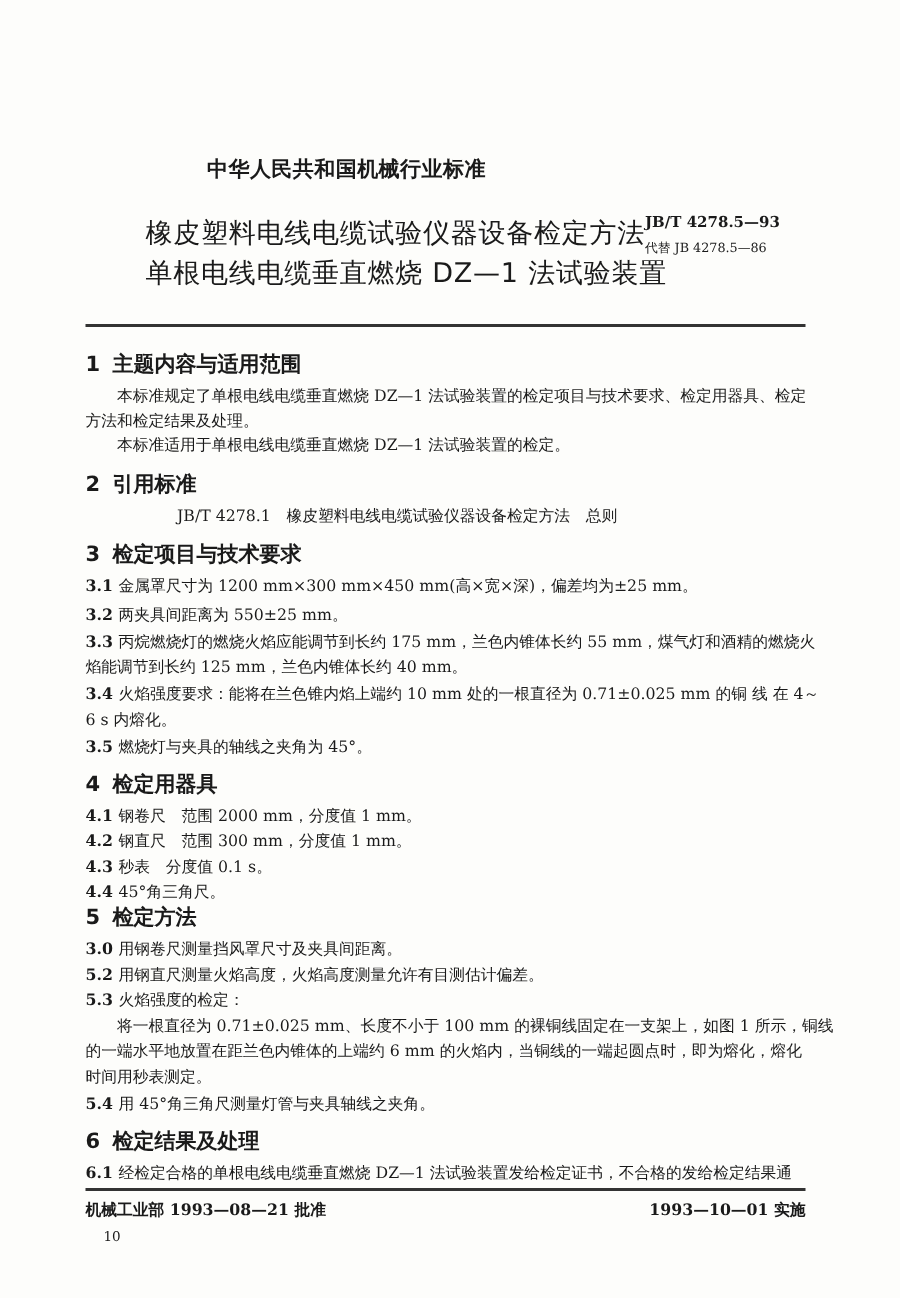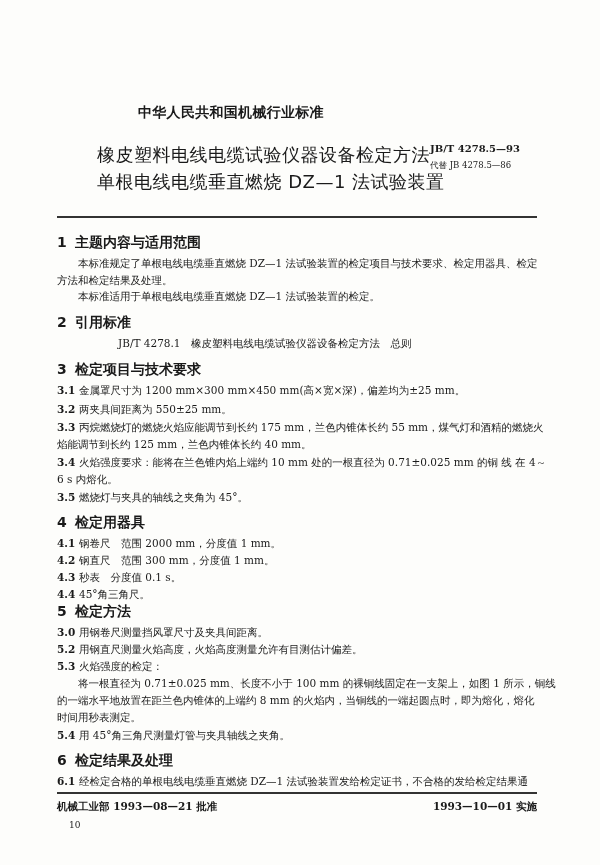--- a/index.html
+++ b/index.html
@@ -68,21 +68,21 @@
 <div class="line" style="top:571px"><span class="num">4.3</span><span>秒表　分度值 0.1 s。</span></div>
 <div class="line" style="top:588px"><span class="num">4.4</span><span>45°角三角尺。</span></div>
 
 <div class="line h" style="top:603px">
   <span class="secnum">5</span><span>检定方法</span>
 </div>
 <div class="line" style="top:626px"><span class="num">3.0</span><span>用钢卷尺测量挡风罩尺寸及夹具间距离。</span></div>
 <div class="line" style="top:643px"><span class="num">5.2</span><span>用钢直尺测量火焰高度，火焰高度测量允许有目测估计偏差。</span></div>
 <div class="line" style="top:660px"><span class="num">5.3</span><span>火焰强度的检定：</span></div>
 <div class="line indent" style="top:677px">将一根直径为 0.71±0.025 mm、长度不小于 100 mm 的裸铜线固定在一支架上，如图 1 所示，铜线</div>
-<div class="line" style="top:694px">的一端水平地放置在距兰色内锥体的上端约 8 mm 的火焰内，当铜线的一端起圆点时，即为熔化，熔化</div>
+<div class="line" style="top:694px">的一端水平地放置在距兰色内锥体的上端约 6 mm 的火焰内，当铜线的一端起圆点时，即为熔化，熔化</div>
 <div class="line" style="top:711px">时间用秒表测定。</div>
 <div class="line" style="top:729px"><span class="num">5.4</span><span>用 45°角三角尺测量灯管与夹具轴线之夹角。</span></div>
 
 <div class="line h" style="top:752px">
   <span class="secnum">6</span><span>检定结果及处理</span>
 </div>
 <div class="line" style="top:775px"><span class="num">6.1</span><span>经检定合格的单根电线电缆垂直燃烧 DZ—1 法试验装置发给检定证书，不合格的发给检定结果通</span></div>
 
 <div class="rule rule-bottom"></div>
 

